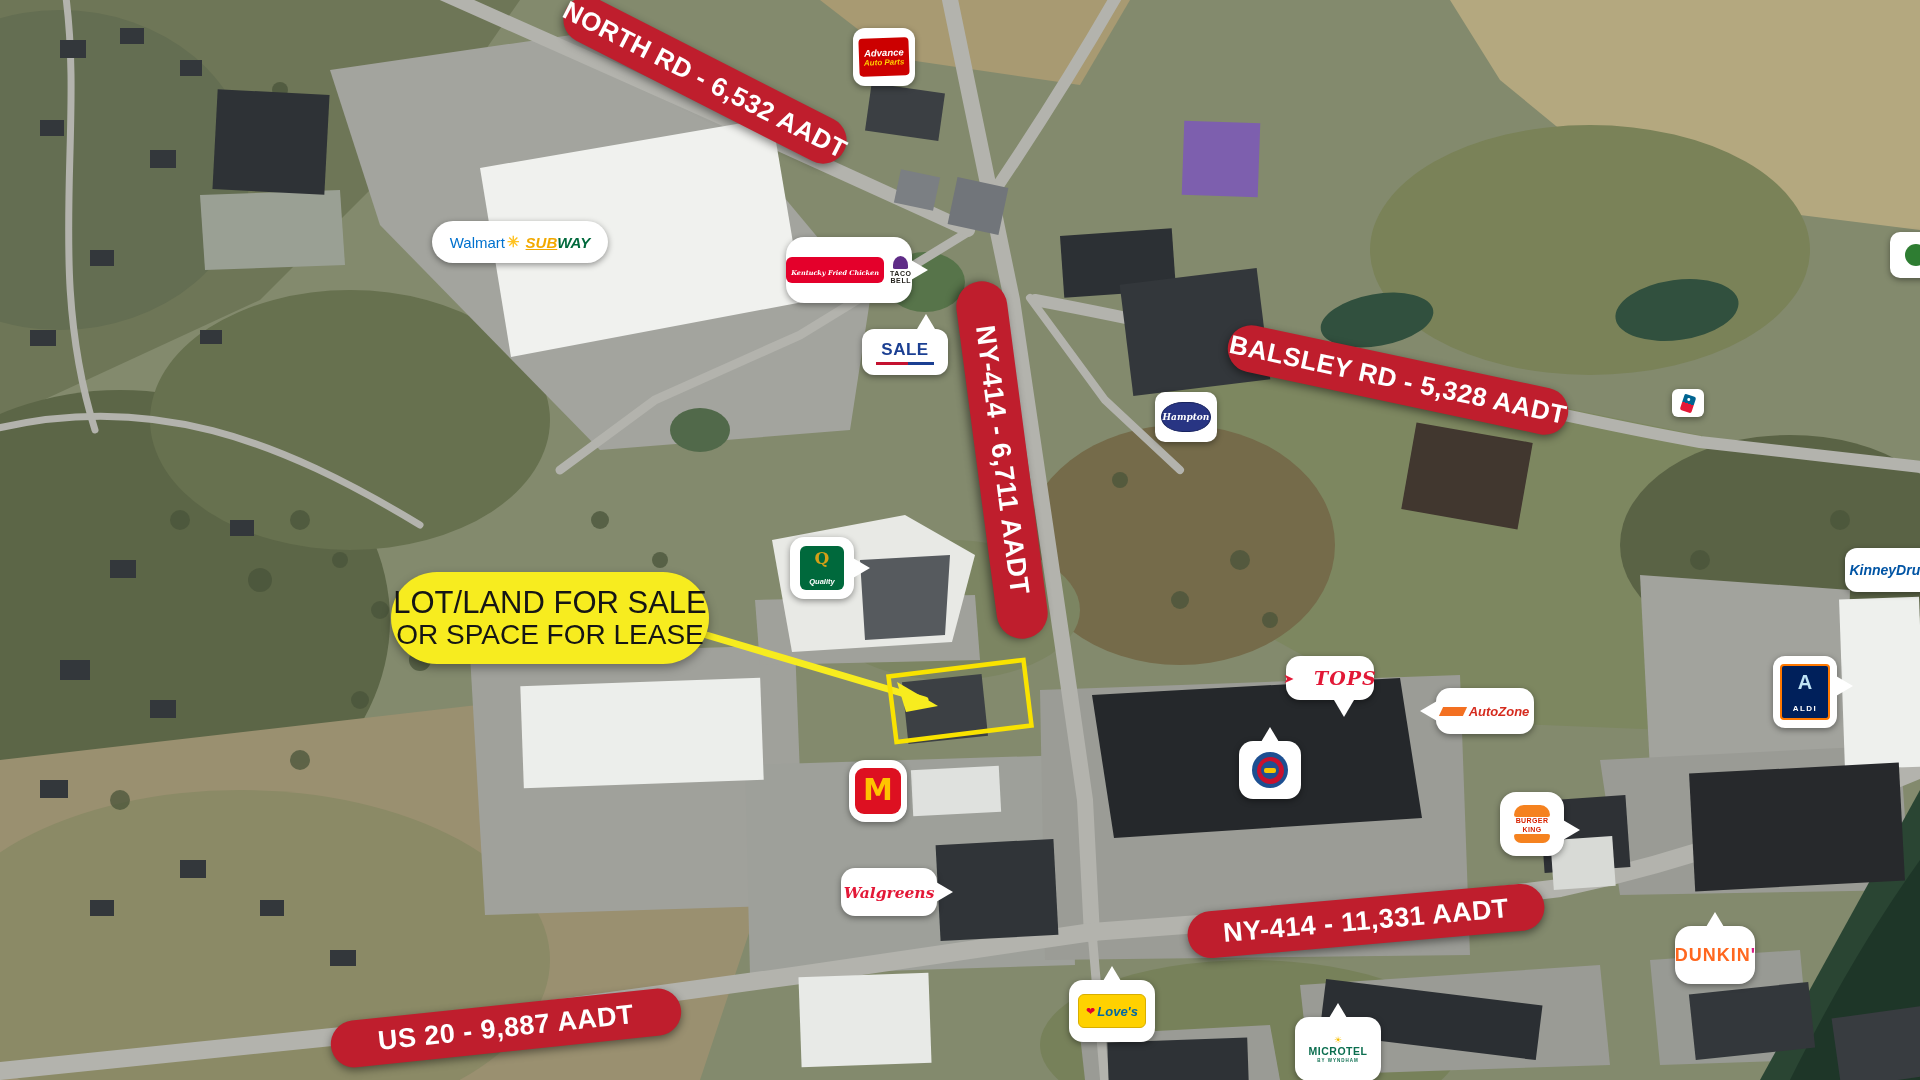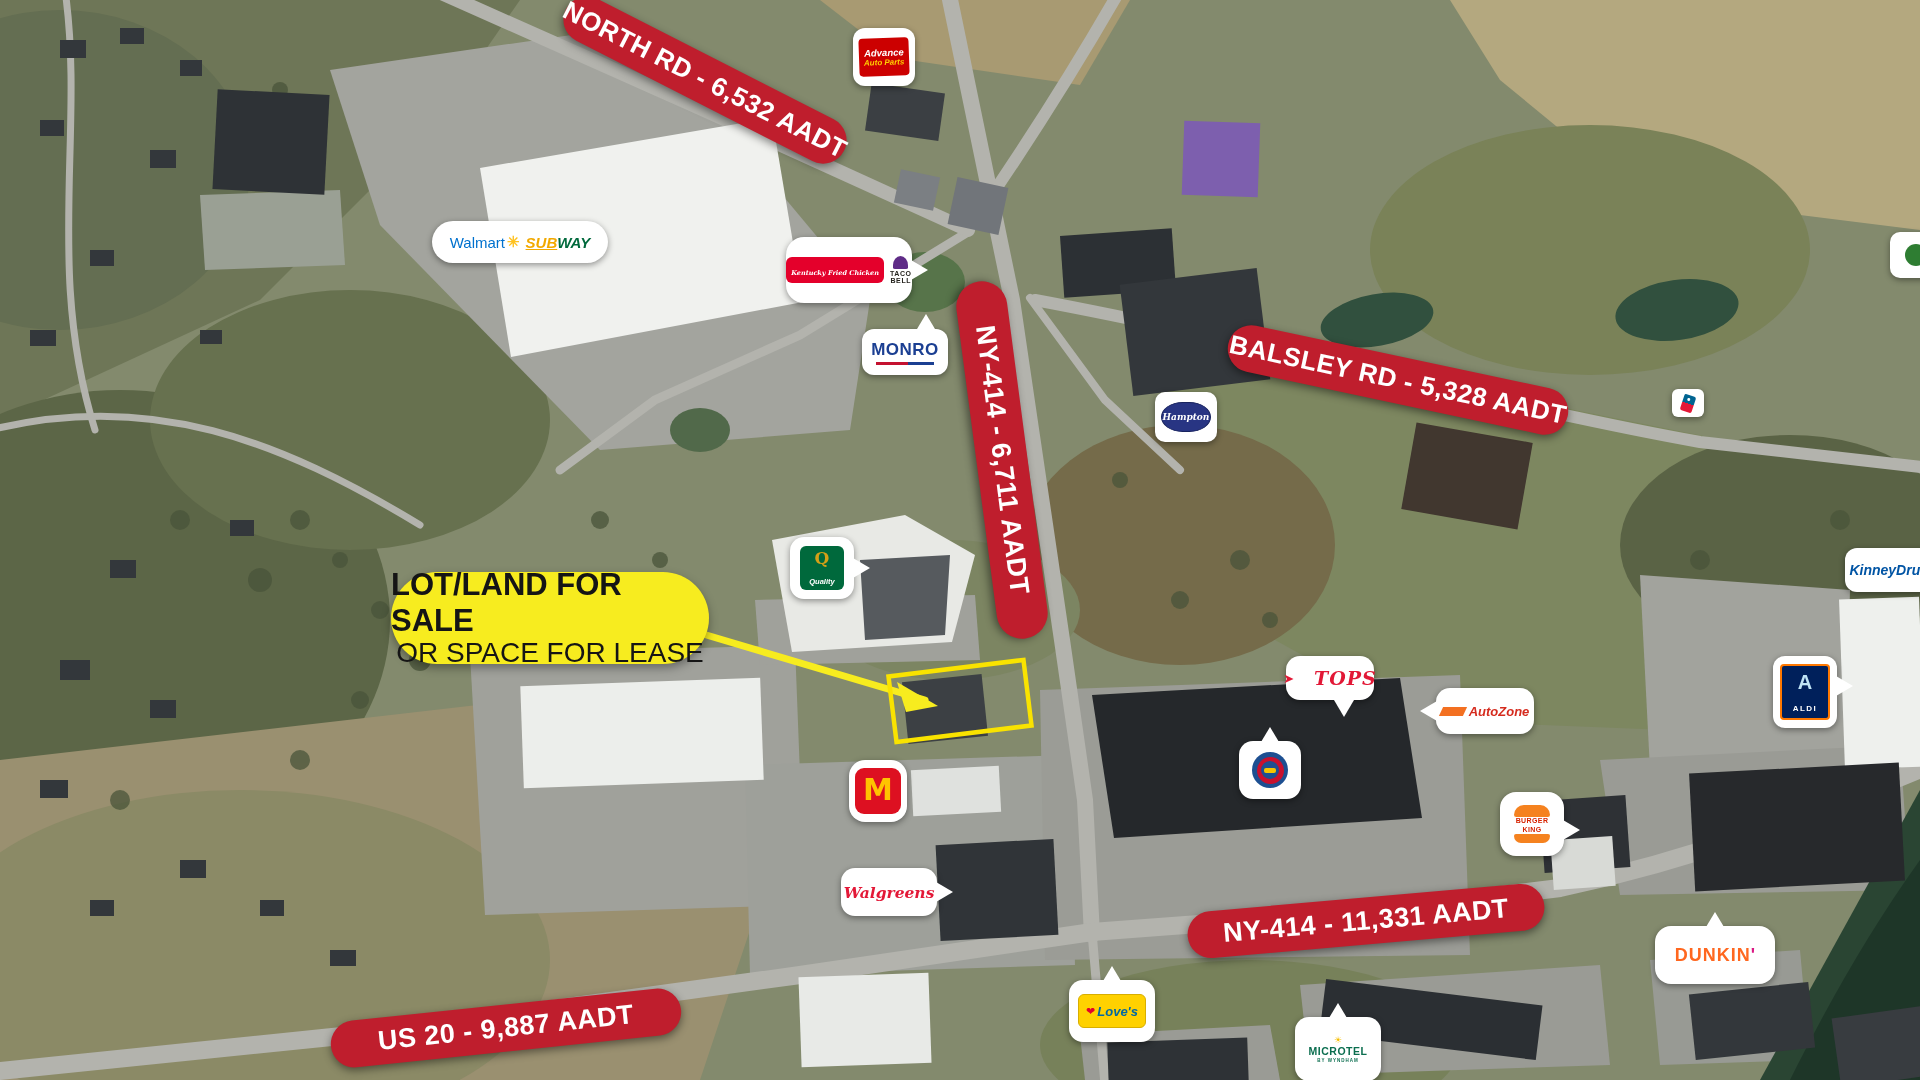--- a/index.html
+++ b/index.html
@@ -11,21 +11,21 @@
   
   .banner{position:absolute;display:flex;align-items:center;justify-content:center;
     background:var(--banner-red,#bf1e2d);color:#fff;font-weight:700;letter-spacing:.5px;
     border-radius:60px;white-space:nowrap;box-shadow:0 3px 9px rgba(0,0,0,.45);
     transform:translate(-50%,-50%) rotate(var(--r,0deg));}
 
   
   .callout{position:absolute;background:var(--callout-yellow,#f7ec1f);border-radius:48px;
     display:flex;flex-direction:column;align-items:center;justify-content:center;
     transform:translate(-50%,-50%);box-shadow:0 4px 10px rgba(0,0,0,.35);color:#151515;}
-  .callout .l1{font-size:31px;font-weight:700;line-height:1.15;}
+  .callout .l1{font-size:31px;font-weight:400;line-height:1.15;text-align:center;}
   .callout .l2{font-size:28px;font-weight:400;line-height:1.1;}
 
   
   .badge{position:absolute;background:#fff;border-radius:14px;
     box-shadow:0 2px 6px rgba(0,0,0,.4);display:flex;align-items:center;justify-content:center;
     transform:translate(-50%,-50%);}
   .tail{position:absolute;width:0;height:0;border-style:solid;border-color:transparent;}
   .tail.right{left:99%;top:50%;transform:translateY(-50%);border-width:10px 0 10px 17px;border-left-color:#fff;}
   .tail.left{right:99%;top:50%;transform:translateY(-50%);border-width:10px 17px 10px 0;border-right-color:#fff;}
   .tail.up{bottom:99%;left:50%;transform:translateX(-50%);border-width:0 9px 15px 9px;border-bottom-color:#fff;}
@@ -290,21 +290,21 @@
     </div>
     <div class="col">
       <div class="bell"></div>
       <span class="tbt">TACO</span>
       <span class="tbt">BELL</span>
     </div>
   </div>
 
   <div class="badge col" style="left:905px;top:352px;width:86px;height:46px;border-radius:12px;">
     <div class="tail up" style="left:74%"></div>
-    <span class="monro">MONRO</span>
+    <span class="monro">SALE</span>
     <div class="monro-bar"></div>
   </div>
 
   <div class="badge" style="left:1186px;top:417px;width:62px;height:50px;border-radius:10px;">
     <div class="hampton-shape">
       <span>Hampton</span>
     </div>
   </div>
 
   <div class="badge" style="left:1688px;top:403px;width:32px;height:28px;border-radius:6px;">
@@ -370,21 +370,21 @@
     <span class="bk-txt">BURGER</span>
     <span class="bk-txt">KING</span>
     <div class="bun-bottom"></div>
   </div>
 
   <div class="badge" style="left:889px;top:892px;width:96px;height:48px;border-radius:14px;">
     <div class="tail right"></div>
     <span class="walgreens">Walgreens</span>
   </div>
 
-  <div class="badge row" style="left:1715px;top:955px;width:120px;height:58px;border-radius:16px;">
+  <div class="badge row" style="left:1715px;top:955px;width:80px;height:58px;border-radius:16px;">
     <div class="tail up"></div>
     <span class="dunk">DUNKIN</span>
     <span class="apos">'</span>
   </div>
 
   <div class="badge" style="left:1112px;top:1011px;width:86px;height:62px;border-radius:14px;">
     <div class="tail up"></div>
     <div class="loves-box">
       <span class="heart">❤</span>
       <span class="loves">Love's</span>

